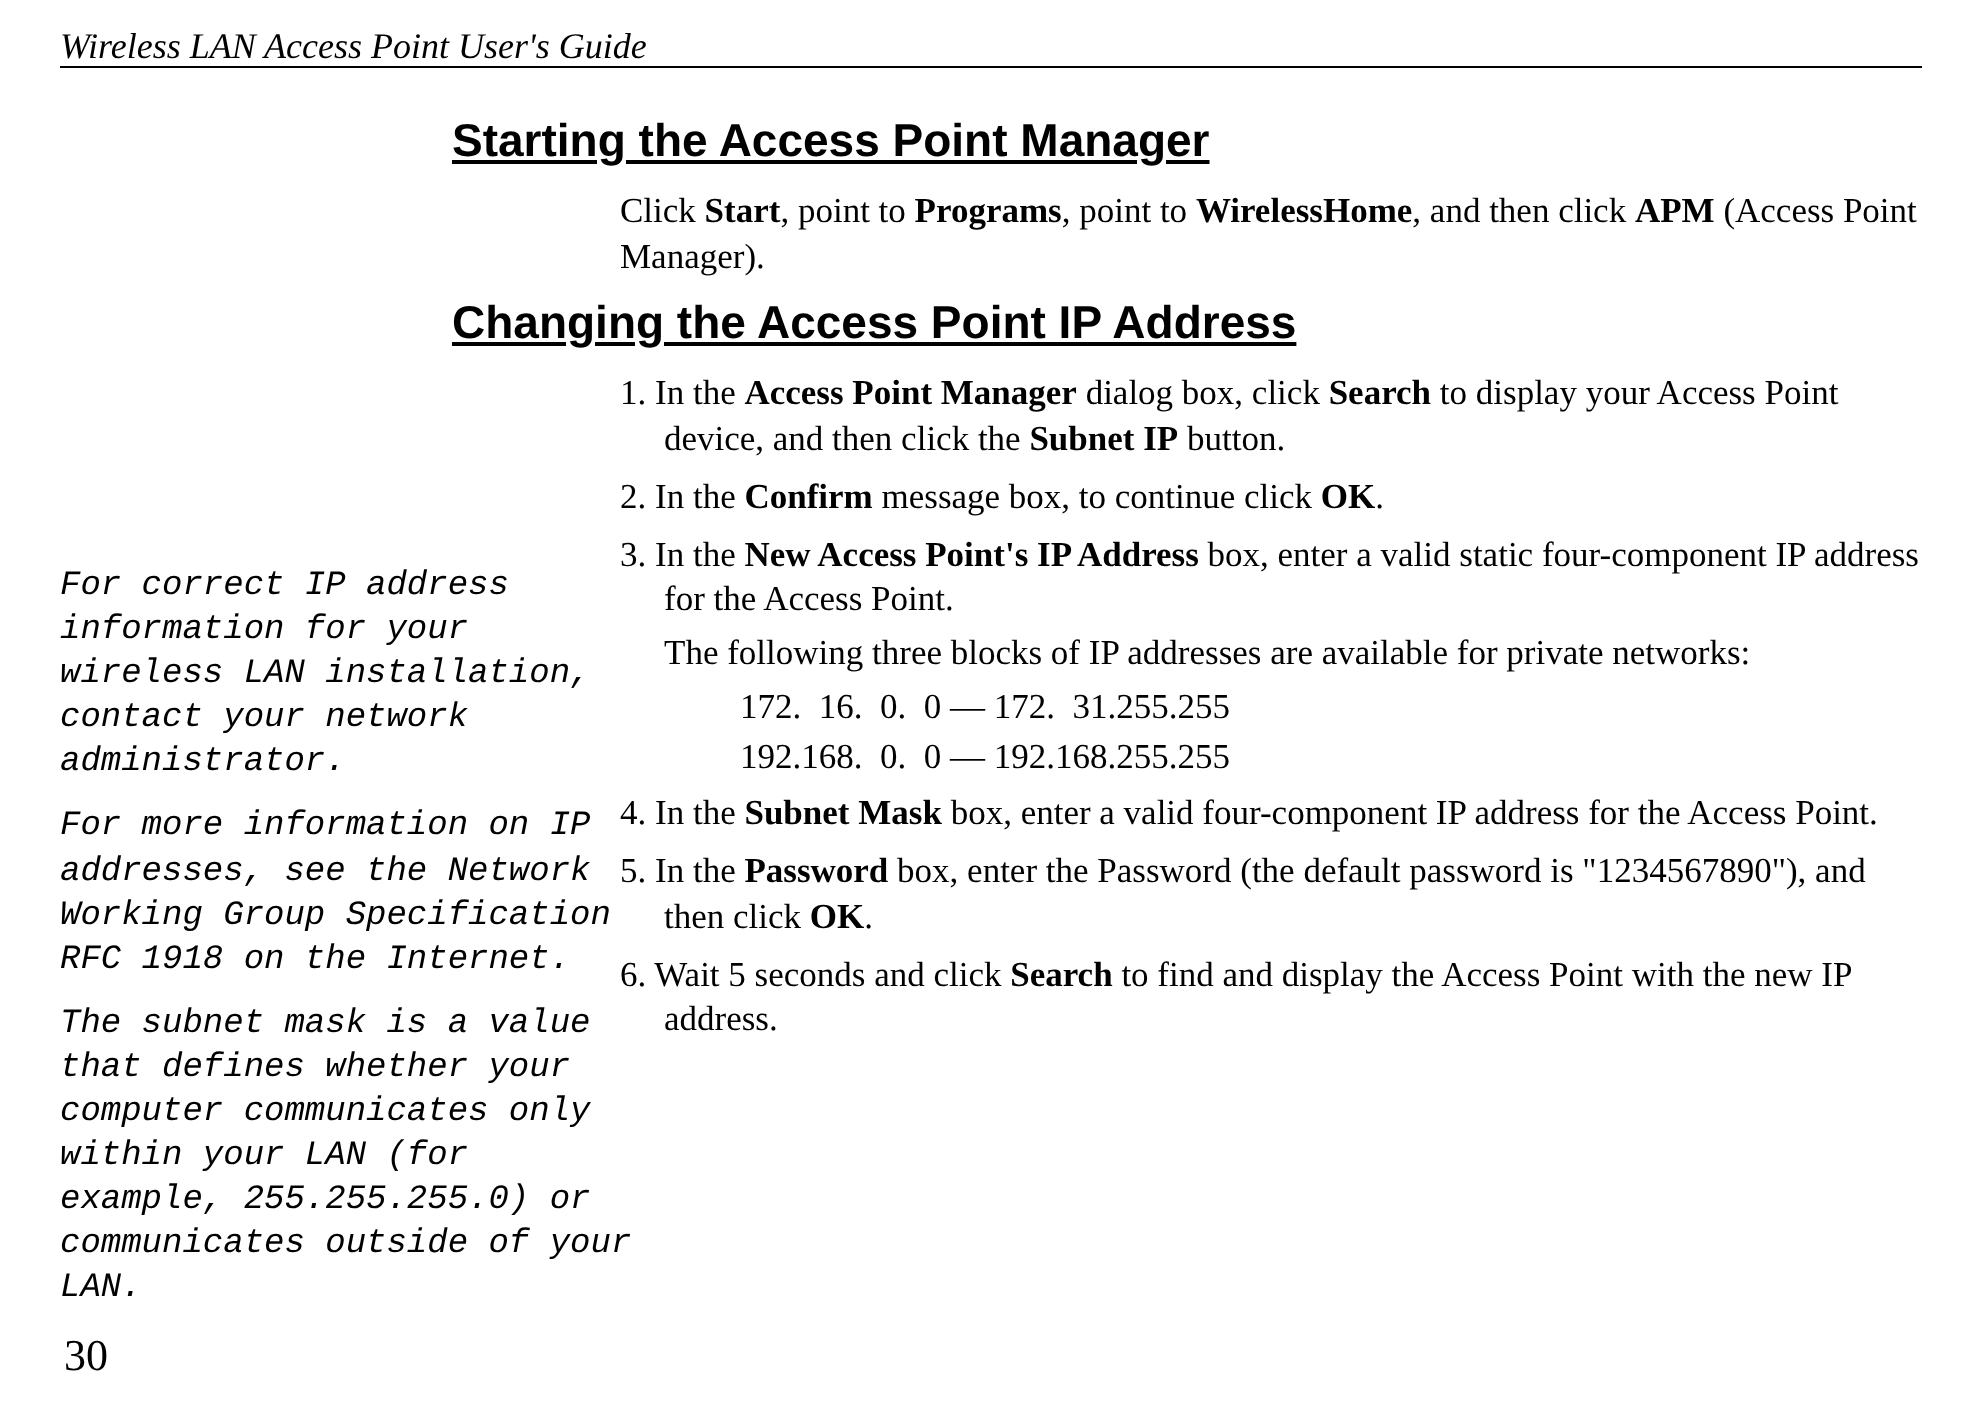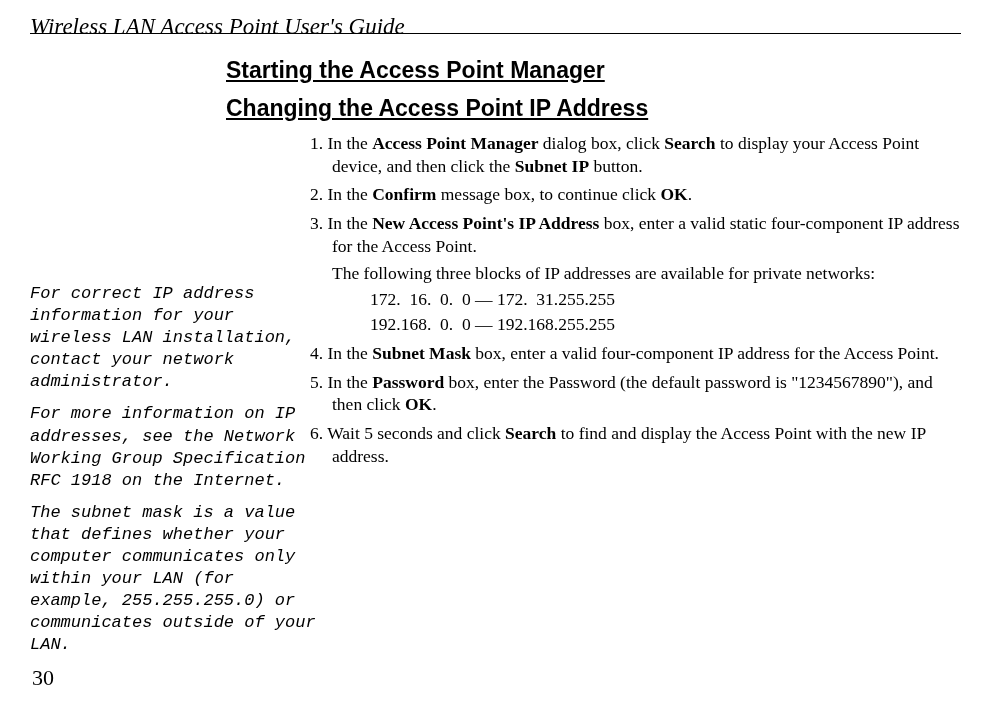--- a/index.html
+++ b/index.html
@@ -13,21 +13,21 @@
   width: 991px;
   height: 701px;
   overflow: hidden;
   position: relative;
 }
 .header-line {
   position: absolute;
   top: 12px;
   left: 30px;
   font-style: italic;
-  font-size: 23px;
+  font-size: 18px;
 }
 .rule {
   position: absolute;
   top: 33px;
   left: 30px;
   right: 30px;
   border-top: 1.5px solid #000;
 }
 .main {
   position: absolute;
@@ -84,20 +84,25 @@
 </head>
 <body>
 
 <div class="header-line">Wireless LAN Access Point User's Guide</div>
 <div class="rule"></div>
 
 <div class="main">
 
   <div class="h1">Starting the Access Point Manager</div>
 
+  <div class="body-col">
+    <div class="para">
+      <span>Click </span><b>Start</b><span>, point to </span><b>Programs</b><span>, point to </span><b>WirelessHome</b><span>, and then click </span><b>APM</b><span> (Access Point Manager).</span>
+    </div>
+  </div>
 
   <div class="h1">Changing the Access Point IP Address</div>
 
   <div class="body-col">
     <div class="step">
       <span>1. In the </span><b>Access Point Manager</b><span> dialog box, click </span><b>Search</b><span> to display your Access Point device, and then click the </span><b>Subnet IP</b><span> button.</span>
     </div>
 
     <div class="step">
       <span>2. In the </span><b>Confirm</b><span> message box, to continue click </span><b>OK</b><span>.</span>

